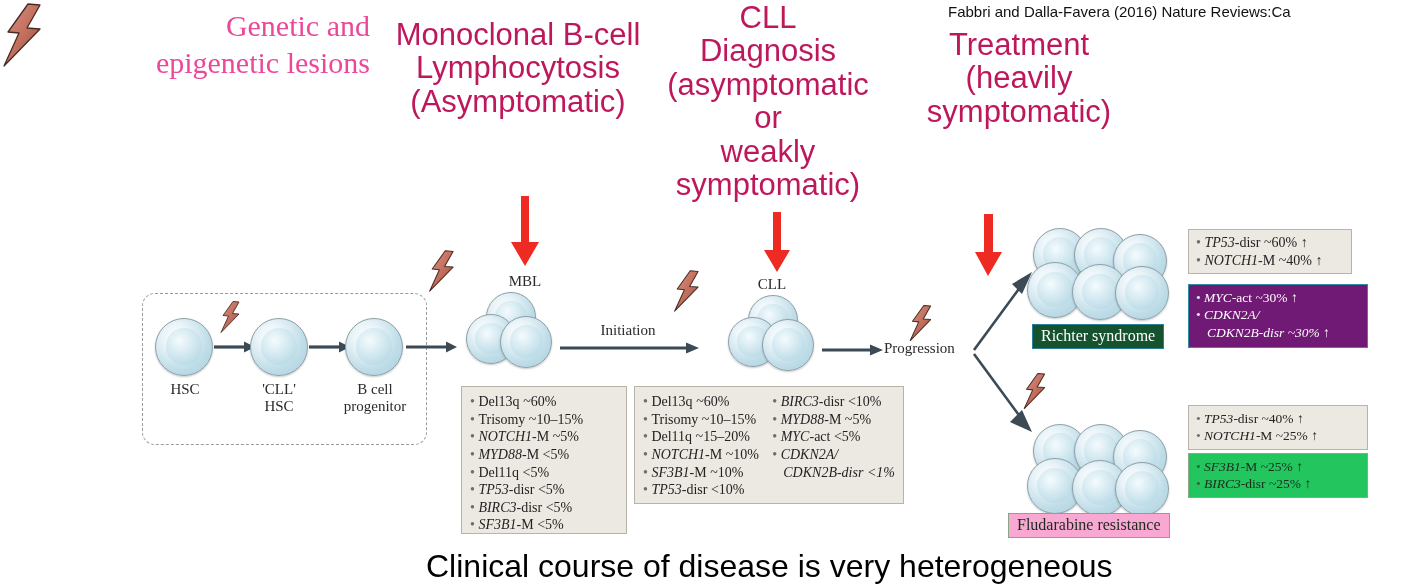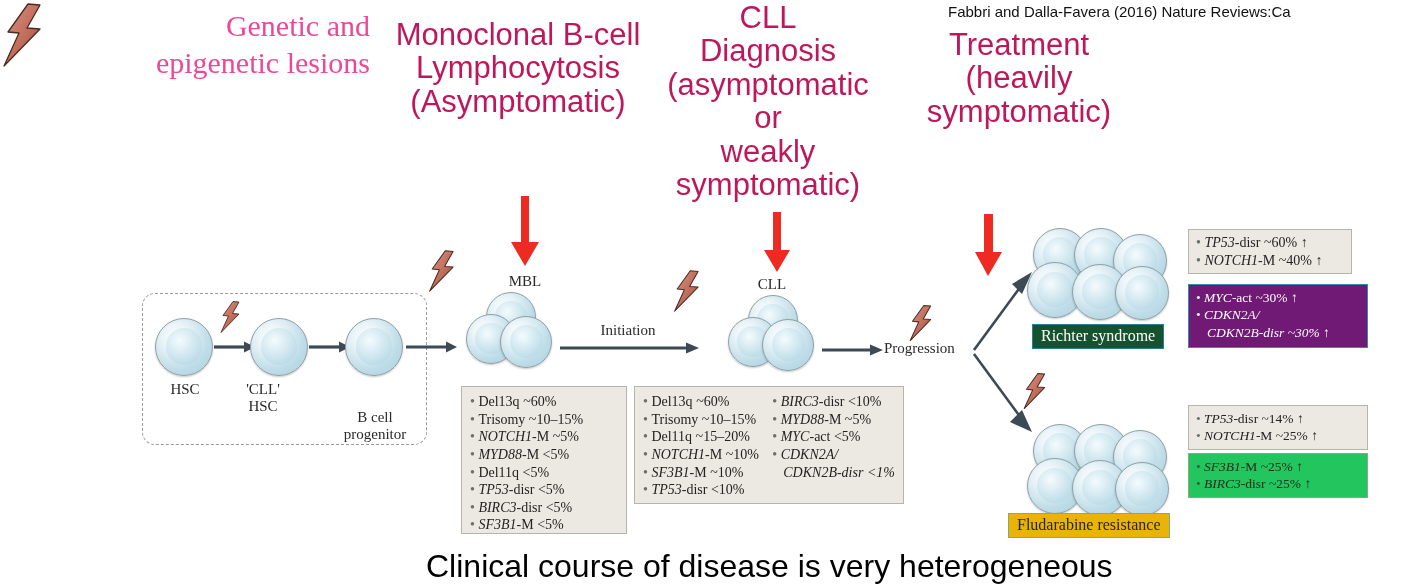--- a/index.html
+++ b/index.html
@@ -92,21 +92,21 @@
 
   
   .stage-label {
     font-family: "Liberation Serif", serif;
     font-size: 16px;
     padding: 2px 8px 3px 8px;
     border: 1px solid #8e8e8e;
     white-space: nowrap;
   }
   .stage-label.teal  { background: #14532d; color: #ffffff; border-color: #2b7e97; }
-  .stage-label.green { background: #eab308; color: #1d2a1b; border-color: #88a684; }
+  .stage-label.green { background: #f9a8d4; color: #1d2a1b; border-color: #88a684; }
 
   
   .dlabel {
     font-family: "Liberation Serif", serif;
     color: #2a2a2a;
     font-size: 15px;
     text-align: center;
     line-height: 1.12;
     white-space: pre-line;
   }
@@ -162,30 +162,30 @@
 <svg class="abs" style="left:214px; top:340px;" width="42" height="14" viewBox="0 0 42 14">
   <path d="M0 7 h30" stroke="#3b4a55" stroke-width="3.2"></path>
   <path d="M30 1.5 L41 7 L30 12.5 Z" fill="#3b4a55"></path>
 </svg>
 
 <svg class="abs" style="left:219px; top:298px;" width="23" height="38" viewBox="0 0 46 66">
   <path d="M28 2 L8 30 L19 31 L4 64 L40 27 L27 26 L40 3 Z" fill="url(#boltg)" stroke="#4a2b22" stroke-width="1.8" stroke-linejoin="round"></path>
 </svg>
 
 <div class="abs cell" style="left:250px; top:318px; width:58px; height:58px;"></div>
-<div class="abs dlabel" style="left:228px; top:381px; width:70px;">'CLL'
+<div class="abs dlabel" style="left:244px; top:381px; width:70px;">'CLL'
 HSC</div>
 
 <svg class="abs" style="left:309px; top:340px;" width="42" height="14" viewBox="0 0 42 14">
   <path d="M0 7 h30" stroke="#3b4a55" stroke-width="3.2"></path>
   <path d="M30 1.5 L41 7 L30 12.5 Z" fill="#3b4a55"></path>
 </svg>
 
 <div class="abs cell" style="left:345px; top:318px; width:58px; height:58px;"></div>
-<div class="abs dlabel" style="left:330px; top:381px; width:90px;margin-top:28px;">B cell
+<div class="abs dlabel" style="left:330px; top:381px; width:90px;">B cell
 progenitor</div>
 
 <svg class="abs" style="left:406px; top:340px;" width="52" height="14" viewBox="0 0 52 14">
   <path d="M0 7 h40" stroke="#3b4a55" stroke-width="3.2"></path>
   <path d="M40 1.5 L51 7 L40 12.5 Z" fill="#3b4a55"></path>
 </svg>
 
 <svg class="abs" style="left:427px; top:245px;" width="30" height="52" viewBox="0 0 46 66">
   <path d="M28 2 L8 30 L19 31 L4 64 L40 27 L27 26 L40 3 Z" fill="url(#boltg)" stroke="#4a2b22" stroke-width="1.6" stroke-linejoin="round"></path>
 </svg>
@@ -299,21 +299,21 @@
 <div class="abs infobox teal" style="left:1188px; top:284px; width:180px; height:64px; padding:4px 7px; font-size:13.5px; line-height:1.28;">
   <div>
       <span class="bul"><span class="b">•&nbsp;</span><span class="it">MYC</span><span>-act ~30% ↑</span></span>
       <span class="bul"><span class="b">•&nbsp;</span><span class="it">CDKN2A/</span></span>
       <span class="bul ind it">CDKN2B-disr ~30% ↑</span>
     </div>
 </div>
 
 <div class="abs infobox" style="left:1188px; top:405px; width:180px; height:45px; padding:4px 7px; font-size:13.5px; line-height:1.28;">
   <div>
-      <span class="bul"><span class="b">•&nbsp;</span><span class="it">TP53</span><span>-disr ~14% ↑</span></span>
+      <span class="bul"><span class="b">•&nbsp;</span><span class="it">TP53</span><span>-disr ~40% ↑</span></span>
       <span class="bul"><span class="b">•&nbsp;</span><span class="it">NOTCH1</span><span>-M ~25% ↑</span></span>
     </div>
 </div>
 <div class="abs infobox green" style="left:1188px; top:453px; width:180px; height:45px; padding:4px 7px; font-size:13.5px; line-height:1.28;">
   <div>
       <span class="bul"><span class="b">•&nbsp;</span><span class="it">SF3B1</span><span>-M ~25% ↑</span></span>
       <span class="bul"><span class="b">•&nbsp;</span><span class="it">BIRC3</span><span>-disr ~25% ↑</span></span>
     </div>
 </div>
 

